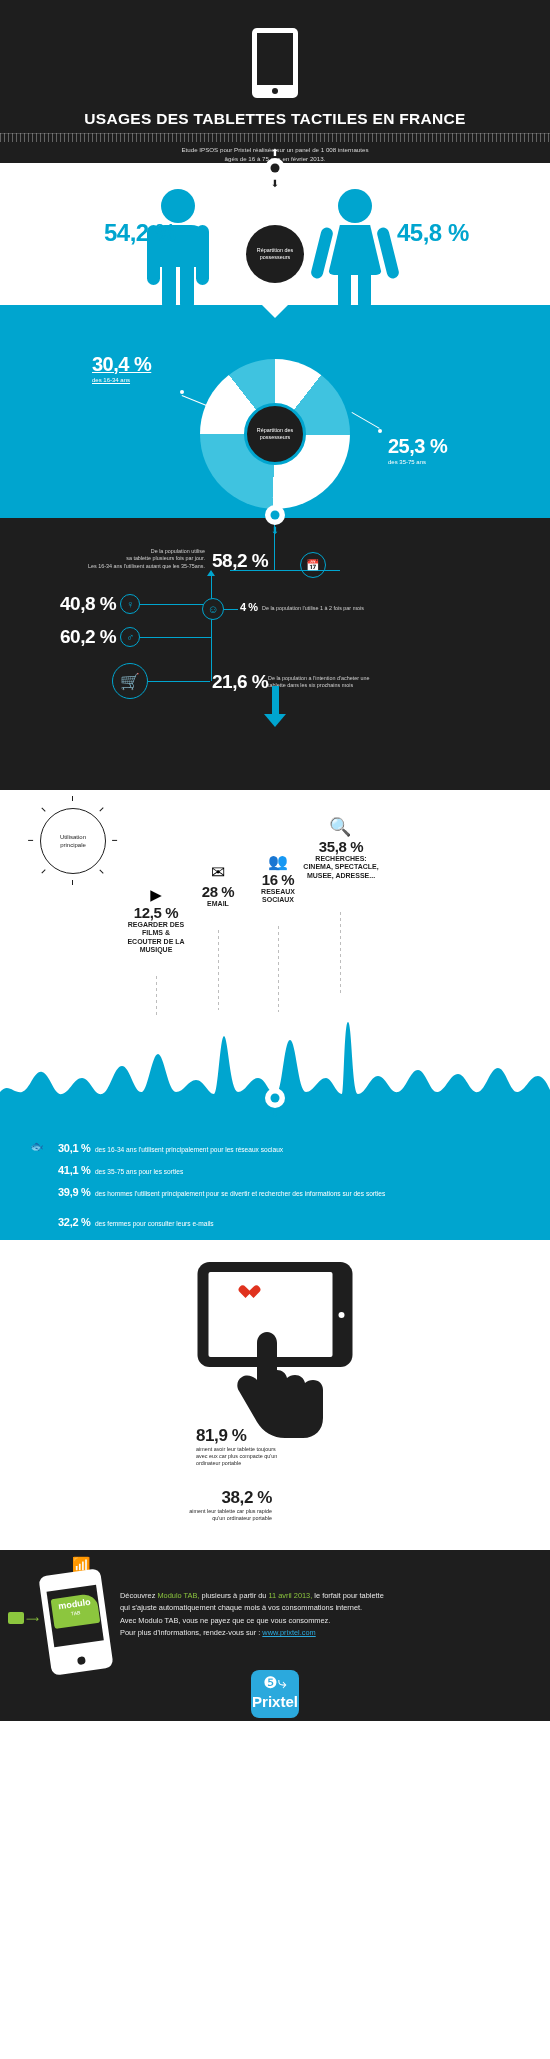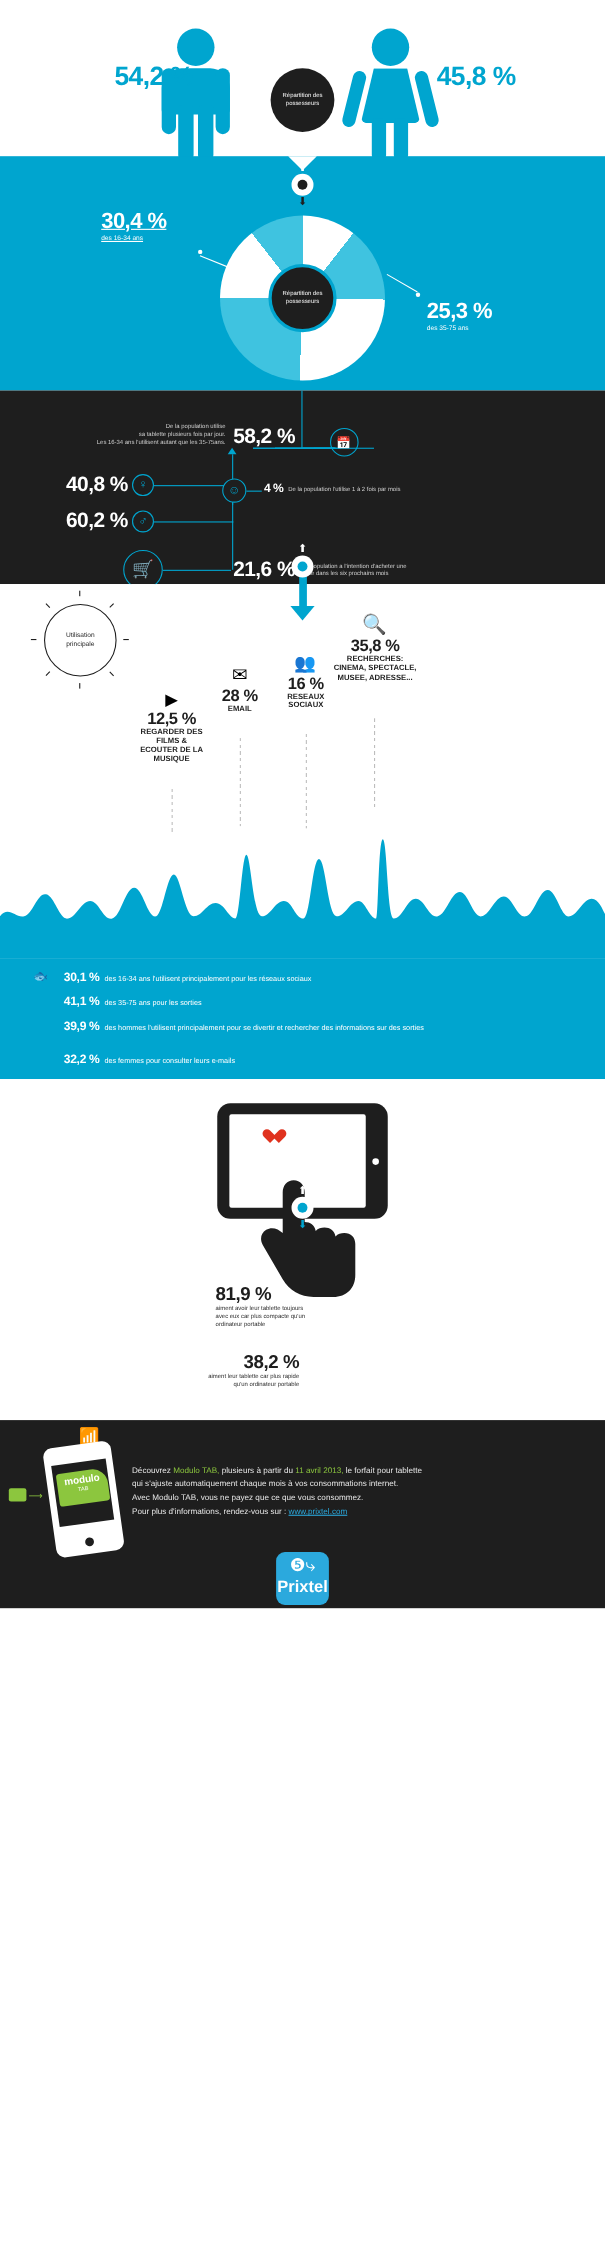--- a/index.html
+++ b/index.html
@@ -116,21 +116,21 @@
     color:#fff; font-size:5.4px; line-height:7px; text-align:center;
     display:flex; align-items:center; justify-content:center;
   }
   .donut-label { position:absolute; color:#fff; }
   .donut-label .v { font-size:20px; font-weight:bold; letter-spacing:-.5px; }
   .donut-label .s { font-size:6px; display:block; margin-top:1px; }
   .leader { position:absolute; background:#fff; height:1px; }
   .dot { position:absolute; width:4px; height:4px; border-radius:50%; background:#fff; }
 
   
-  #stats { height:176px; }
+  #stats { height:272px; }
   .stat-num {
     position:absolute; color:#fff; font-size:19px; font-weight:bold;
     letter-spacing:-.5px;
   }
   .stat-txt { position:absolute; color:#cfcfcf; font-size:5.4px; line-height:7.4px; }
   .ring {
     position:absolute; border:1.6px solid #00a5cf; border-radius:50%;
     display:flex; align-items:center; justify-content:center;
     color:#00a5cf;
   }
@@ -243,20 +243,32 @@
     color:#fff; text-align:center;
   }
   #prixtel-logo .swoosh { font-size:16px; line-height:26px; display:block; }
   #prixtel-logo .nm { font-size:15px; font-weight:bold; display:block; line-height:11px; }
 </style>
 </head>
 <body>
 
 <div id="page">
 
+  <div class="sec dark" id="header">
+    <div class="tablet-icon">
+      <div class="screen"></div>
+      <div class="home"></div>
+    </div>
+    <div id="main-title">USAGES DES TABLETTES TACTILES EN FRANCE</div>
+    <div id="ruler"></div>
+    <div id="subtitle" style="top:146px">
+      <div>Etude IPSOS pour Prixtel réalisée sur un panel de 1 008 internautes</div>
+      <div>âgés de 16 à 75 ans en février 2013.</div>
+    </div>
+  </div>
 
   <div class="divider" style="top:148px;">
     <span class="up" style="color:#fff">⬆</span>
     <div class="badge" style="background:#fff;">
       <div class="inner" style="background:#1e1e1e;"></div>
     </div>
     <span class="dn" style="color:#1e1e1e">⬇</span>
   </div>
 
   <div class="sec white" id="gender">

